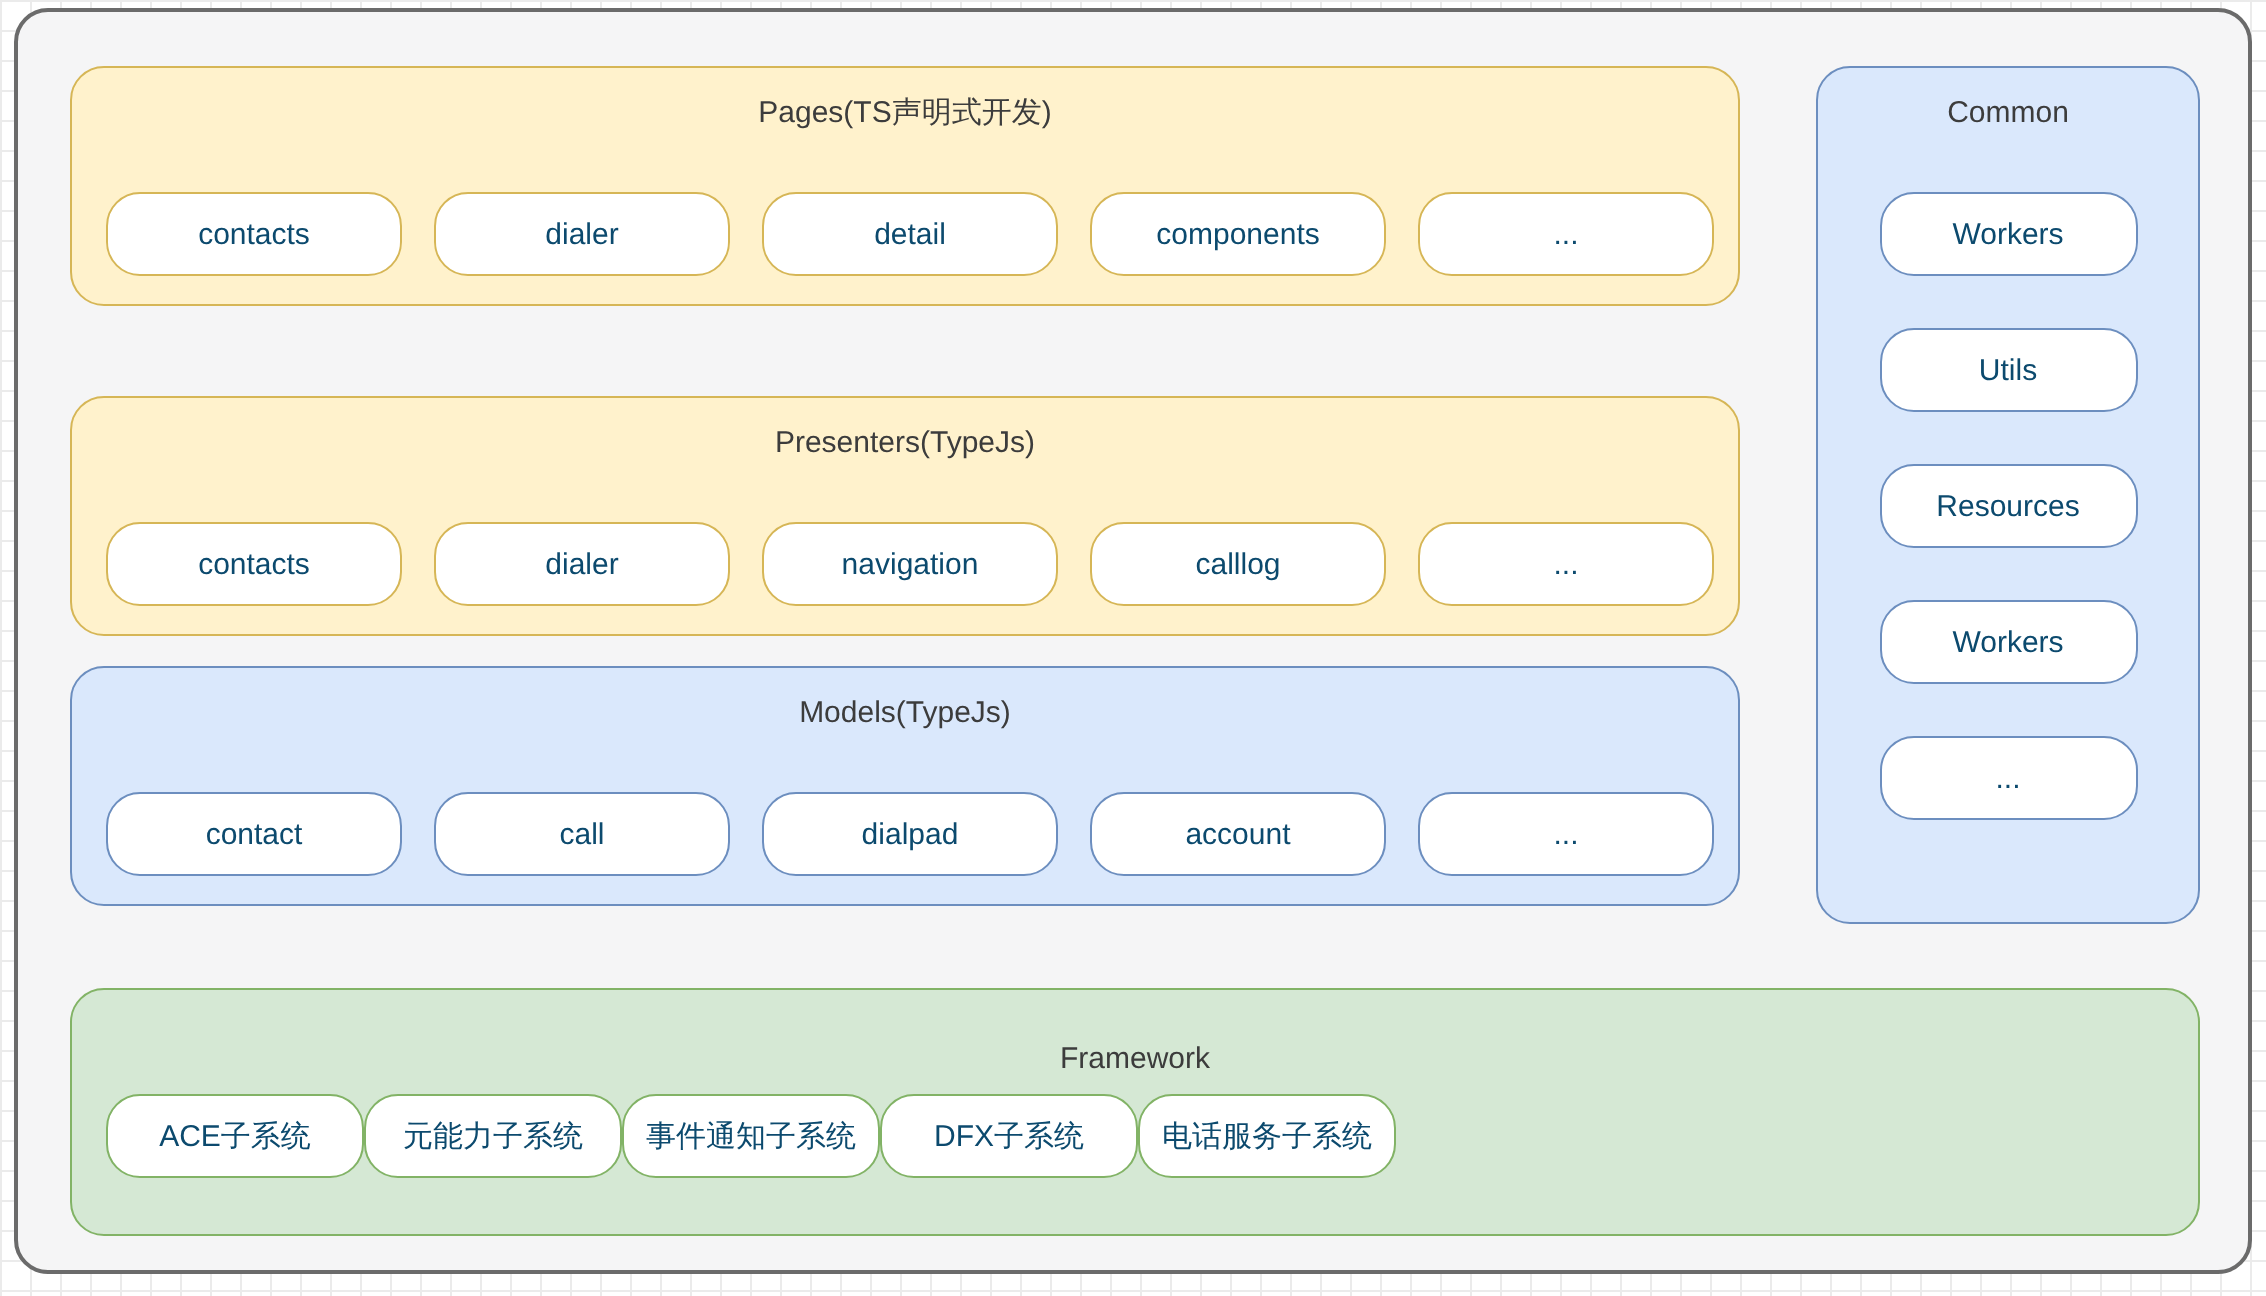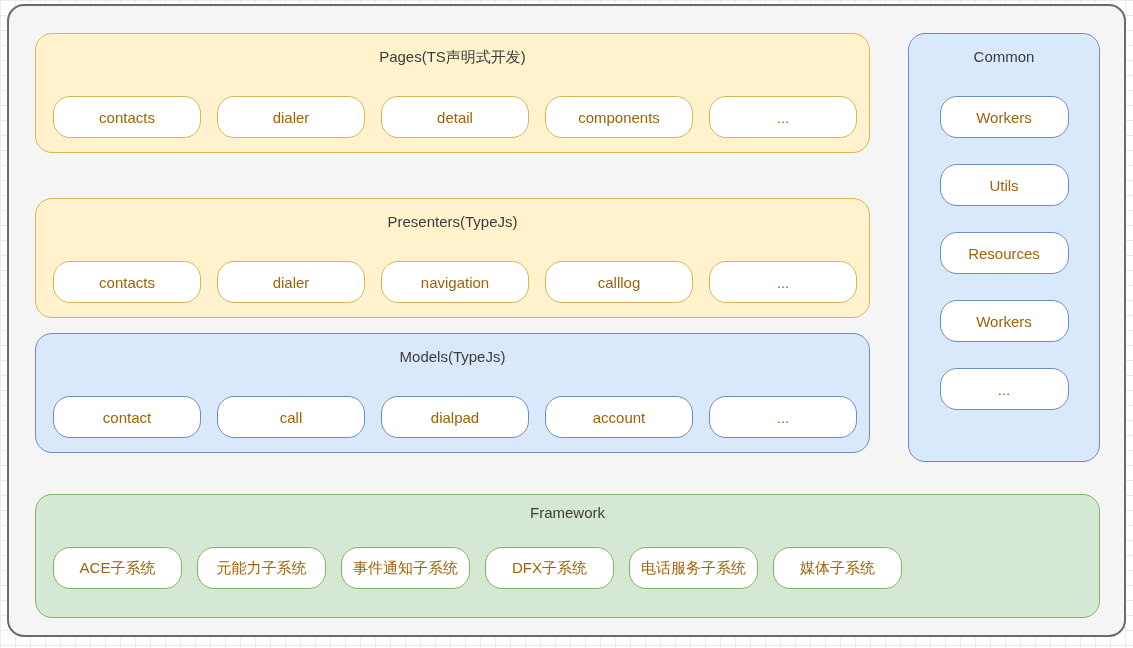--- a/index.html
+++ b/index.html
@@ -29,38 +29,38 @@
   .sec-pages      { left: 26px;  top: 27px;  width: 835px;  height: 120px; }
   .sec-presenters { left: 26px;  top: 192px; width: 835px;  height: 120px; }
   .sec-models     { left: 26px;  top: 327px; width: 835px;  height: 120px; }
   .sec-common     { left: 899px; top: 27px;  width: 192px;  height: 429px; }
   .sec-framework  { left: 26px;  top: 488px; width: 1065px; height: 124px; }
 
   .box-title {
     text-align: center; padding-top: 14px;
     font-size: 15px; color: #3c3c3c; line-height: 18px;
   }
-  .sec-framework .box-title { padding-top: 9px; }
+  .sec-framework .box-title { padding-top: 26px; }
 
   .row {
     position: absolute; left: 17px; right: 12px; top: 62px;
     display: flex; justify-content: space-between;
   }
   .sec-framework .row {
-    top: 52px; right: auto; justify-content: flex-start; gap: 15px;
+    top: 52px; right: auto; justify-content: flex-start; 
   }
   .col {
     margin-top: 30px;
     display: flex; flex-direction: column; align-items: center; gap: 26px;
   }
 
   .node {
     width: 148px; height: 42px; background: #ffffff;
     display: flex; align-items: center; justify-content: center;
-    font-size: 15px; color: #a16207; white-space: nowrap;
+    font-size: 15px; color: #0c4a6e; white-space: nowrap;
   }
   .sec-framework .node, .sec-common .node { width: 129px; }
   .yellow .node { border: 1.5px solid var(--yellow_stroke); }
   .blue .node   { border: 1.5px solid var(--blue_stroke); }
   .green .node  { border: 1.5px solid var(--green_stroke); }
 </style>
 </head>
 <body>
 
 <div class="frame">
@@ -110,17 +110,16 @@
   </section>
 
   <section class="box green sec-framework">
     <div class="box-title">Framework</div>
     <div class="row">
       <div class="node">ACE子系统</div>
       <div class="node">元能力子系统</div>
       <div class="node">事件通知子系统</div>
       <div class="node">DFX子系统</div>
       <div class="node">电话服务子系统</div>
-      <div class="node">媒体子系统</div>
     </div>
   </section>
 
 </div>
 
 </body></html>

